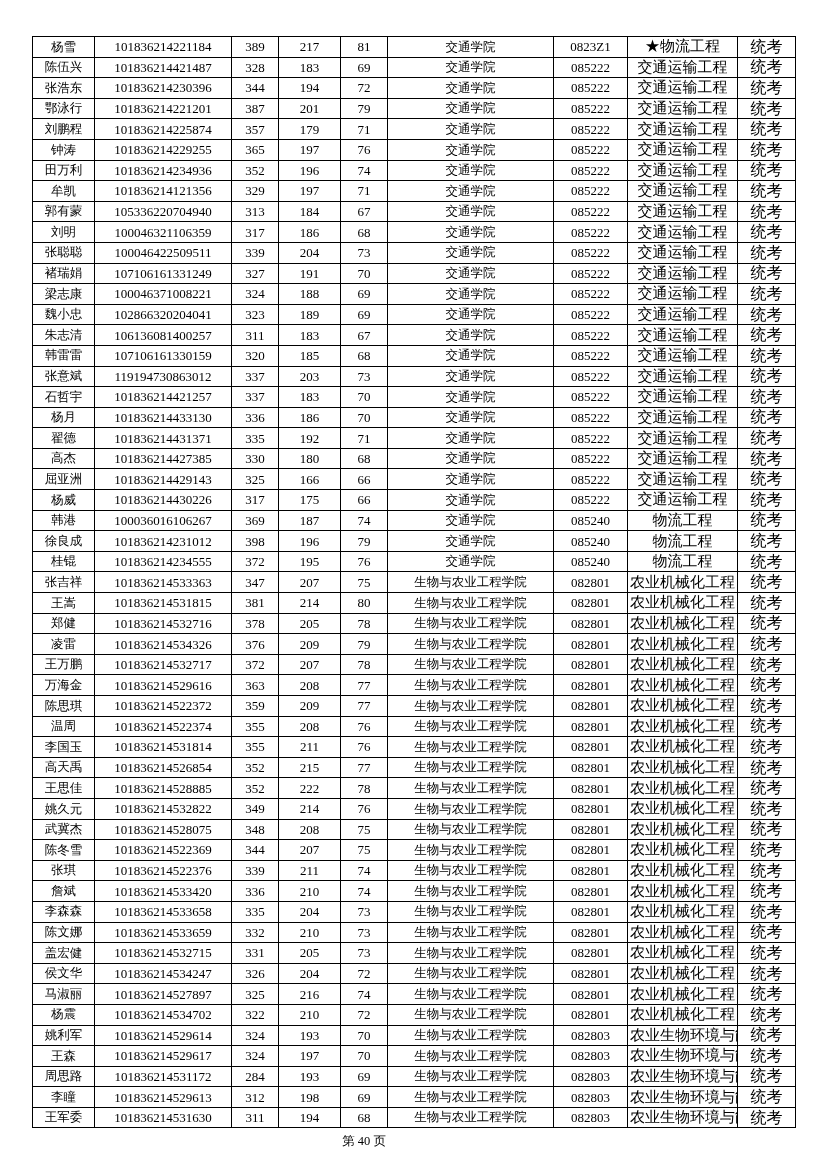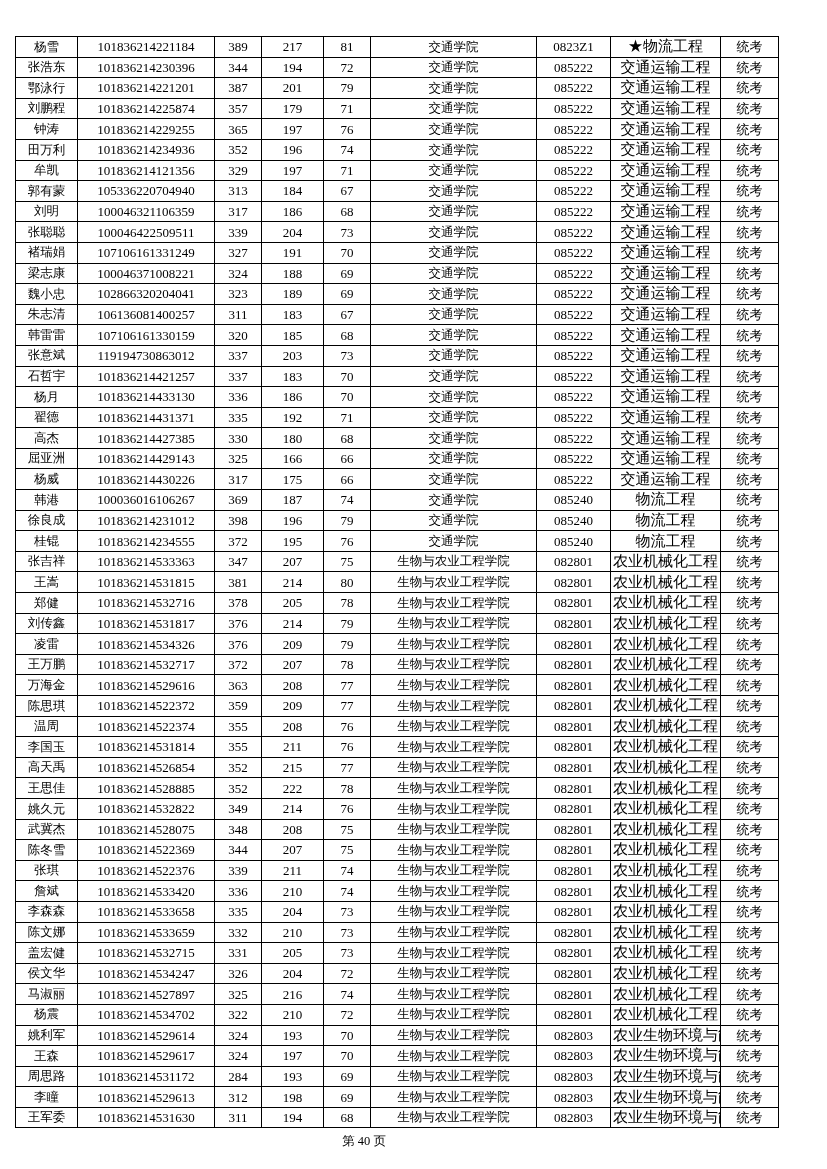--- a/index.html
+++ b/index.html
@@ -18,21 +18,21 @@
   }
   .page {
     position: absolute;
     left: 0;
     top: 0;
     width: 827px;
     height: 1169px;
   }
   .table-wrap {
     position: absolute;
-    left: 15px;
+    left: 32px;
     top: 36px;
     width: 763px;
   }
   table.score-table {
     border-collapse: collapse;
     table-layout: fixed;
     width: 763px;
     font-size: 12.5px;
     line-height: 1;
   }
@@ -56,21 +56,21 @@
   col.c-code    { width: 74px; }
   col.c-major   { width: 110px; }
   col.c-type    { width: 58px; }
 
   td.name    { letter-spacing: 0px; }
   td.id      { font-family: "Liberation Sans", "DejaVu Sans", sans-serif; font-size: 13px; letter-spacing: 0px; }
   td.num     { font-family: "Liberation Sans", "DejaVu Sans", sans-serif; font-size: 13px; }
   td.code    { font-family: "Liberation Sans", "DejaVu Sans", sans-serif; font-size: 13px; }
   td.college { font-size: 12.5px; }
   td.major   { font-size: 15px; }
-  td.type    { font-size: 13px; }
+  td.type    { font-size: 16px; }
 
   .footer {
     position: absolute;
     left: 0;
     top: 1133px;
     width: 728px;
     text-align: center;
     font-size: 12.5px;
     font-family: "Liberation Serif", "DejaVu Serif", serif;
   }
@@ -99,20 +99,31 @@
             <td class="id">101836214221184</td>
             <td class="num">389</td>
             <td class="num">217</td>
             <td class="num">81</td>
             <td class="college">交通学院</td>
             <td class="code">0823Z1</td>
             <td class="major">★物流工程</td>
             <td class="type">统考</td>
           </tr>
           <tr>
+            <td class="name">陈伍兴</td>
+            <td class="id">101836214421487</td>
+            <td class="num">328</td>
+            <td class="num">183</td>
+            <td class="num">69</td>
+            <td class="college">交通学院</td>
+            <td class="code">085222</td>
+            <td class="major">交通运输工程</td>
+            <td class="type">统考</td>
+          </tr>
+          <tr>
             <td class="name">张浩东</td>
             <td class="id">101836214230396</td>
             <td class="num">344</td>
             <td class="num">194</td>
             <td class="num">72</td>
             <td class="college">交通学院</td>
             <td class="code">085222</td>
             <td class="major">交通运输工程</td>
             <td class="type">统考</td>
           </tr>
@@ -390,31 +401,20 @@
             <td class="code">082801</td>
             <td class="major">农业机械化工程</td>
             <td class="type">统考</td>
           </tr>
           <tr>
             <td class="name">郑健</td>
             <td class="id">101836214532716</td>
             <td class="num">378</td>
             <td class="num">205</td>
             <td class="num">78</td>
-            <td class="college">生物与农业工程学院</td>
-            <td class="code">082801</td>
-            <td class="major">农业机械化工程</td>
-            <td class="type">统考</td>
-          </tr>
-          <tr>
-            <td class="name">刘传鑫</td>
-            <td class="id">101836214531817</td>
-            <td class="num">376</td>
-            <td class="num">214</td>
-            <td class="num">79</td>
             <td class="college">生物与农业工程学院</td>
             <td class="code">082801</td>
             <td class="major">农业机械化工程</td>
             <td class="type">统考</td>
           </tr>
           <tr>
             <td class="name">凌雷</td>
             <td class="id">101836214534326</td>
             <td class="num">376</td>
             <td class="num">209</td>

